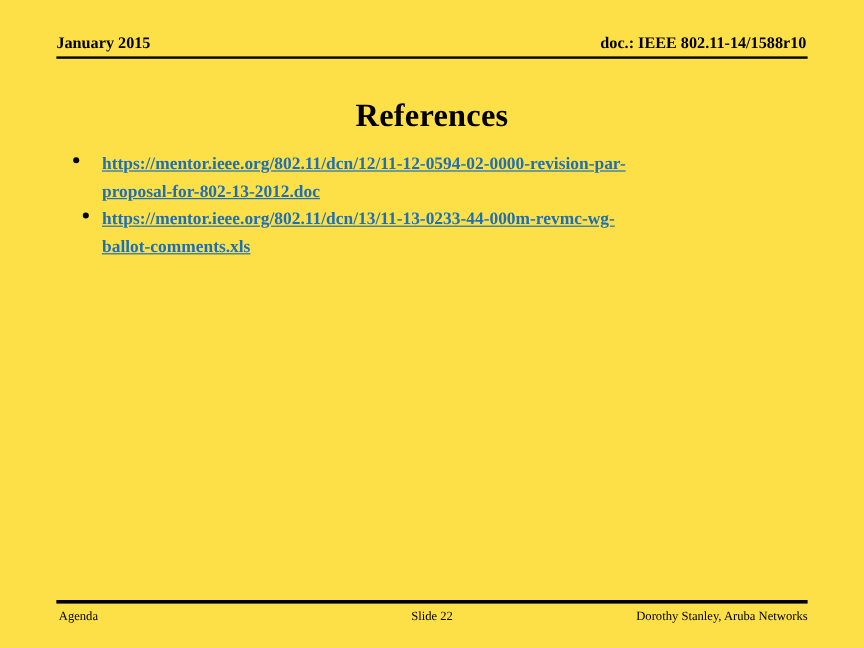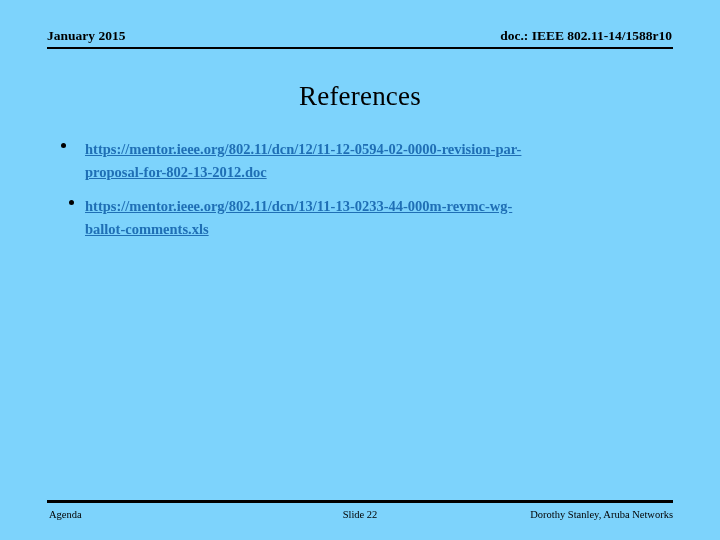--- a/index.html
+++ b/index.html
@@ -10,21 +10,21 @@
   }
   body {
     font-family: "Liberation Serif", "DejaVu Serif", serif;
     color: #000000;
     -webkit-font-smoothing: none;
   }
   #slide {
     position: relative;
     width: 720px;
     height: 540px;
-    background: #7dd3fc;
+    background: #fde047;
     overflow: hidden;
   }
 
   
   .header {
     position: absolute;
     left: 47px;
     top: 28px;
     width: 626px;
     height: 22px;
@@ -60,21 +60,21 @@
   }
 
   
   .title {
     position: absolute;
     left: 47px;
     top: 80px;
     width: 626px;
     text-align: center;
     font-family: "Liberation Serif", "DejaVu Serif", serif;
-    font-weight: normal;
+    font-weight: bold;
     font-size: 27px;
     line-height: 32px;
     letter-spacing: 0.2px;
     color: #000000;
   }
 
   
   .body {
     position: absolute;
     left: 47px;
@@ -105,21 +105,20 @@
     display: block;
     font-family: "Liberation Serif", "DejaVu Serif", serif;
     font-weight: bold;
     font-size: 14.5px;
     line-height: 22.5px;
     color: #1F6FB5;
     text-decoration: underline;
     text-underline-offset: 1px;
     cursor: pointer;
     word-break: break-all;
-    margin-top: 12px;
   }
   .link-line {
     display: block;
   }
 
   
   .footer {
     position: absolute;
     left: 47px;
     top: 500px;

